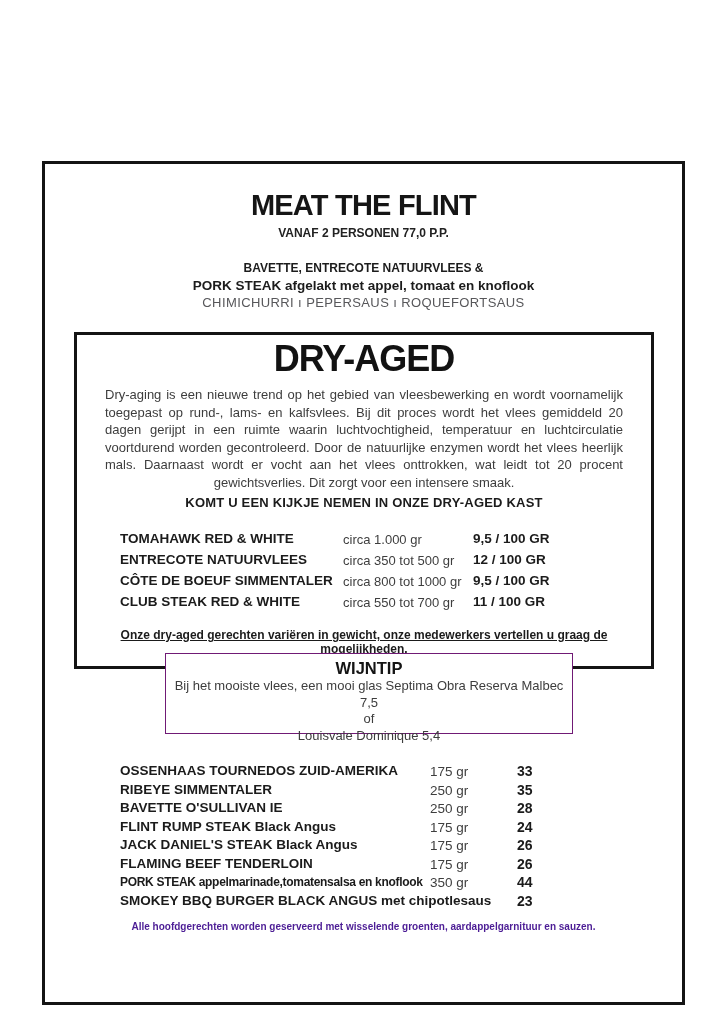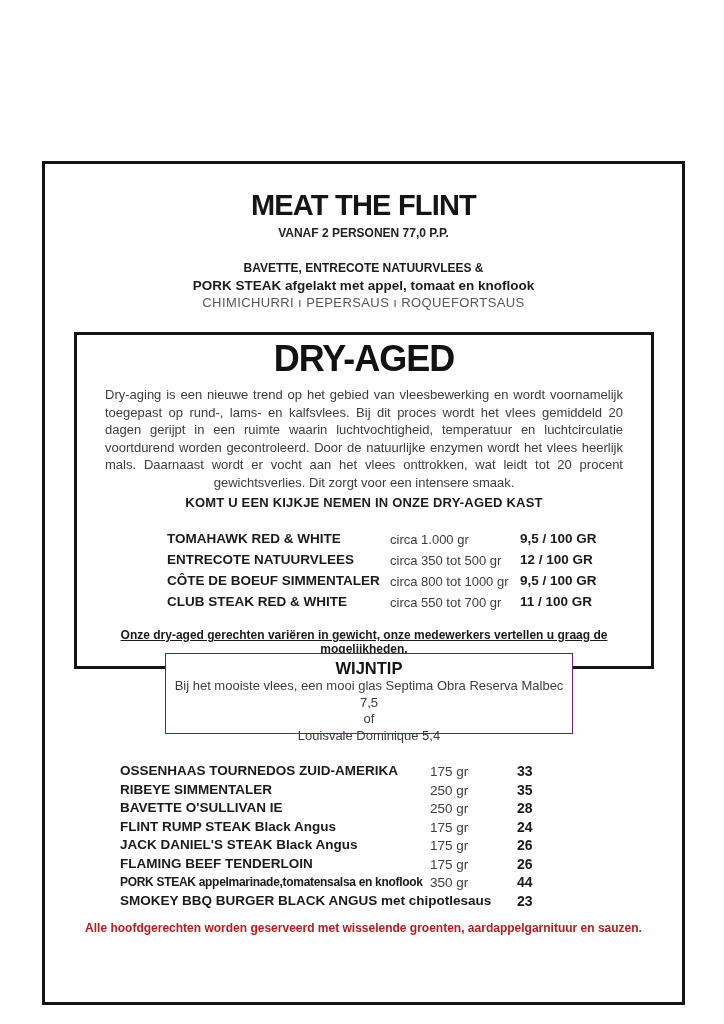--- a/index.html
+++ b/index.html
@@ -36,21 +36,21 @@
     border: 3px solid #141414;
     background: #fff; text-align: center;
   }
   .d-title { margin-top: 3px; font-size: 36px; line-height: 42px; font-weight: bold; letter-spacing: -1px; color: #121212; }
   .d-desc  {
     margin: 6px 28px 0 28px;
     font-size: 13px; line-height: 17.6px; color: #3d3d3d;
     text-align: justify; text-align-last: center;
   }
   .d-invite { position: absolute; left: 0; right: 0; top: 160px; font-size: 13px; font-weight: bold; color: #1b1b1b; letter-spacing: 0.2px; }
-  .d-table { position: absolute; left: 0; right: 0; top: 196px; text-align: right; margin-left: 47px; }
+  .d-table { position: absolute; left: 0; right: 0; top: 196px; text-align: right; }
   .d-row { position: relative; height: 21px; }
   .d-name  { position: absolute; left: 43px;  top: 0; font-size: 13.5px; font-weight: bold; color: #1b1b1b; white-space: nowrap; }
   .d-weight{ position: absolute; left: 266px; top: 1px; font-size: 13px; color: #3e3e3e; white-space: nowrap; }
   .d-price { position: absolute; left: 396px; top: 0; font-size: 13.5px; font-weight: bold; color: #1b1b1b; white-space: nowrap; }
   .d-footnote { position: absolute; left: 0; right: 0; top: 293px; font-size: 12px; font-weight: bold; color: #1b1b1b; text-decoration: underline; }
 
   
   .wine-box {
     position: absolute; left: 120px; top: 489px;
     width: 408px; height: 81px;
@@ -61,21 +61,21 @@
   .w-line  { font-size: 13px; line-height: 16.5px; color: #3d3d3d; }
 
   
   .mains { position: absolute; left: 0; right: 0; top: 599px; }
   .m-row { position: relative; height: 18.5px; }
   .m-name  { position: absolute; left: 75px;  top: 0; font-size: 13.5px; font-weight: bold; color: #1b1b1b; white-space: nowrap; }
   .m-row.small .m-name { font-size: 12px; letter-spacing: -0.3px; top: 1px; }
   .m-weight{ position: absolute; left: 385px; top: 1px; font-size: 13.5px; color: #3e3e3e; white-space: nowrap; }
   .m-price { position: absolute; left: 472px; top: 0; font-size: 14px; font-weight: bold; color: #1b1b1b; }
 
-  .final-note { position: absolute; left: 0; right: 0; top: 757px; text-align: center; font-size: 12px; font-weight: bold; color: #b91c1c; }
+  .final-note { position: absolute; left: 0; right: 0; top: 757px; text-align: center; font-size: 10px; font-weight: bold; color: #4c1d95; }
 </style>
 </head>
 <body>
 
 <div class="page">
   <div class="frame">
 
     <div class="header">
       <div class="h-title">MEAT THE FLINT</div>
       <div class="h-sub">VANAF 2 PERSONEN 77,0 P.P.</div>

